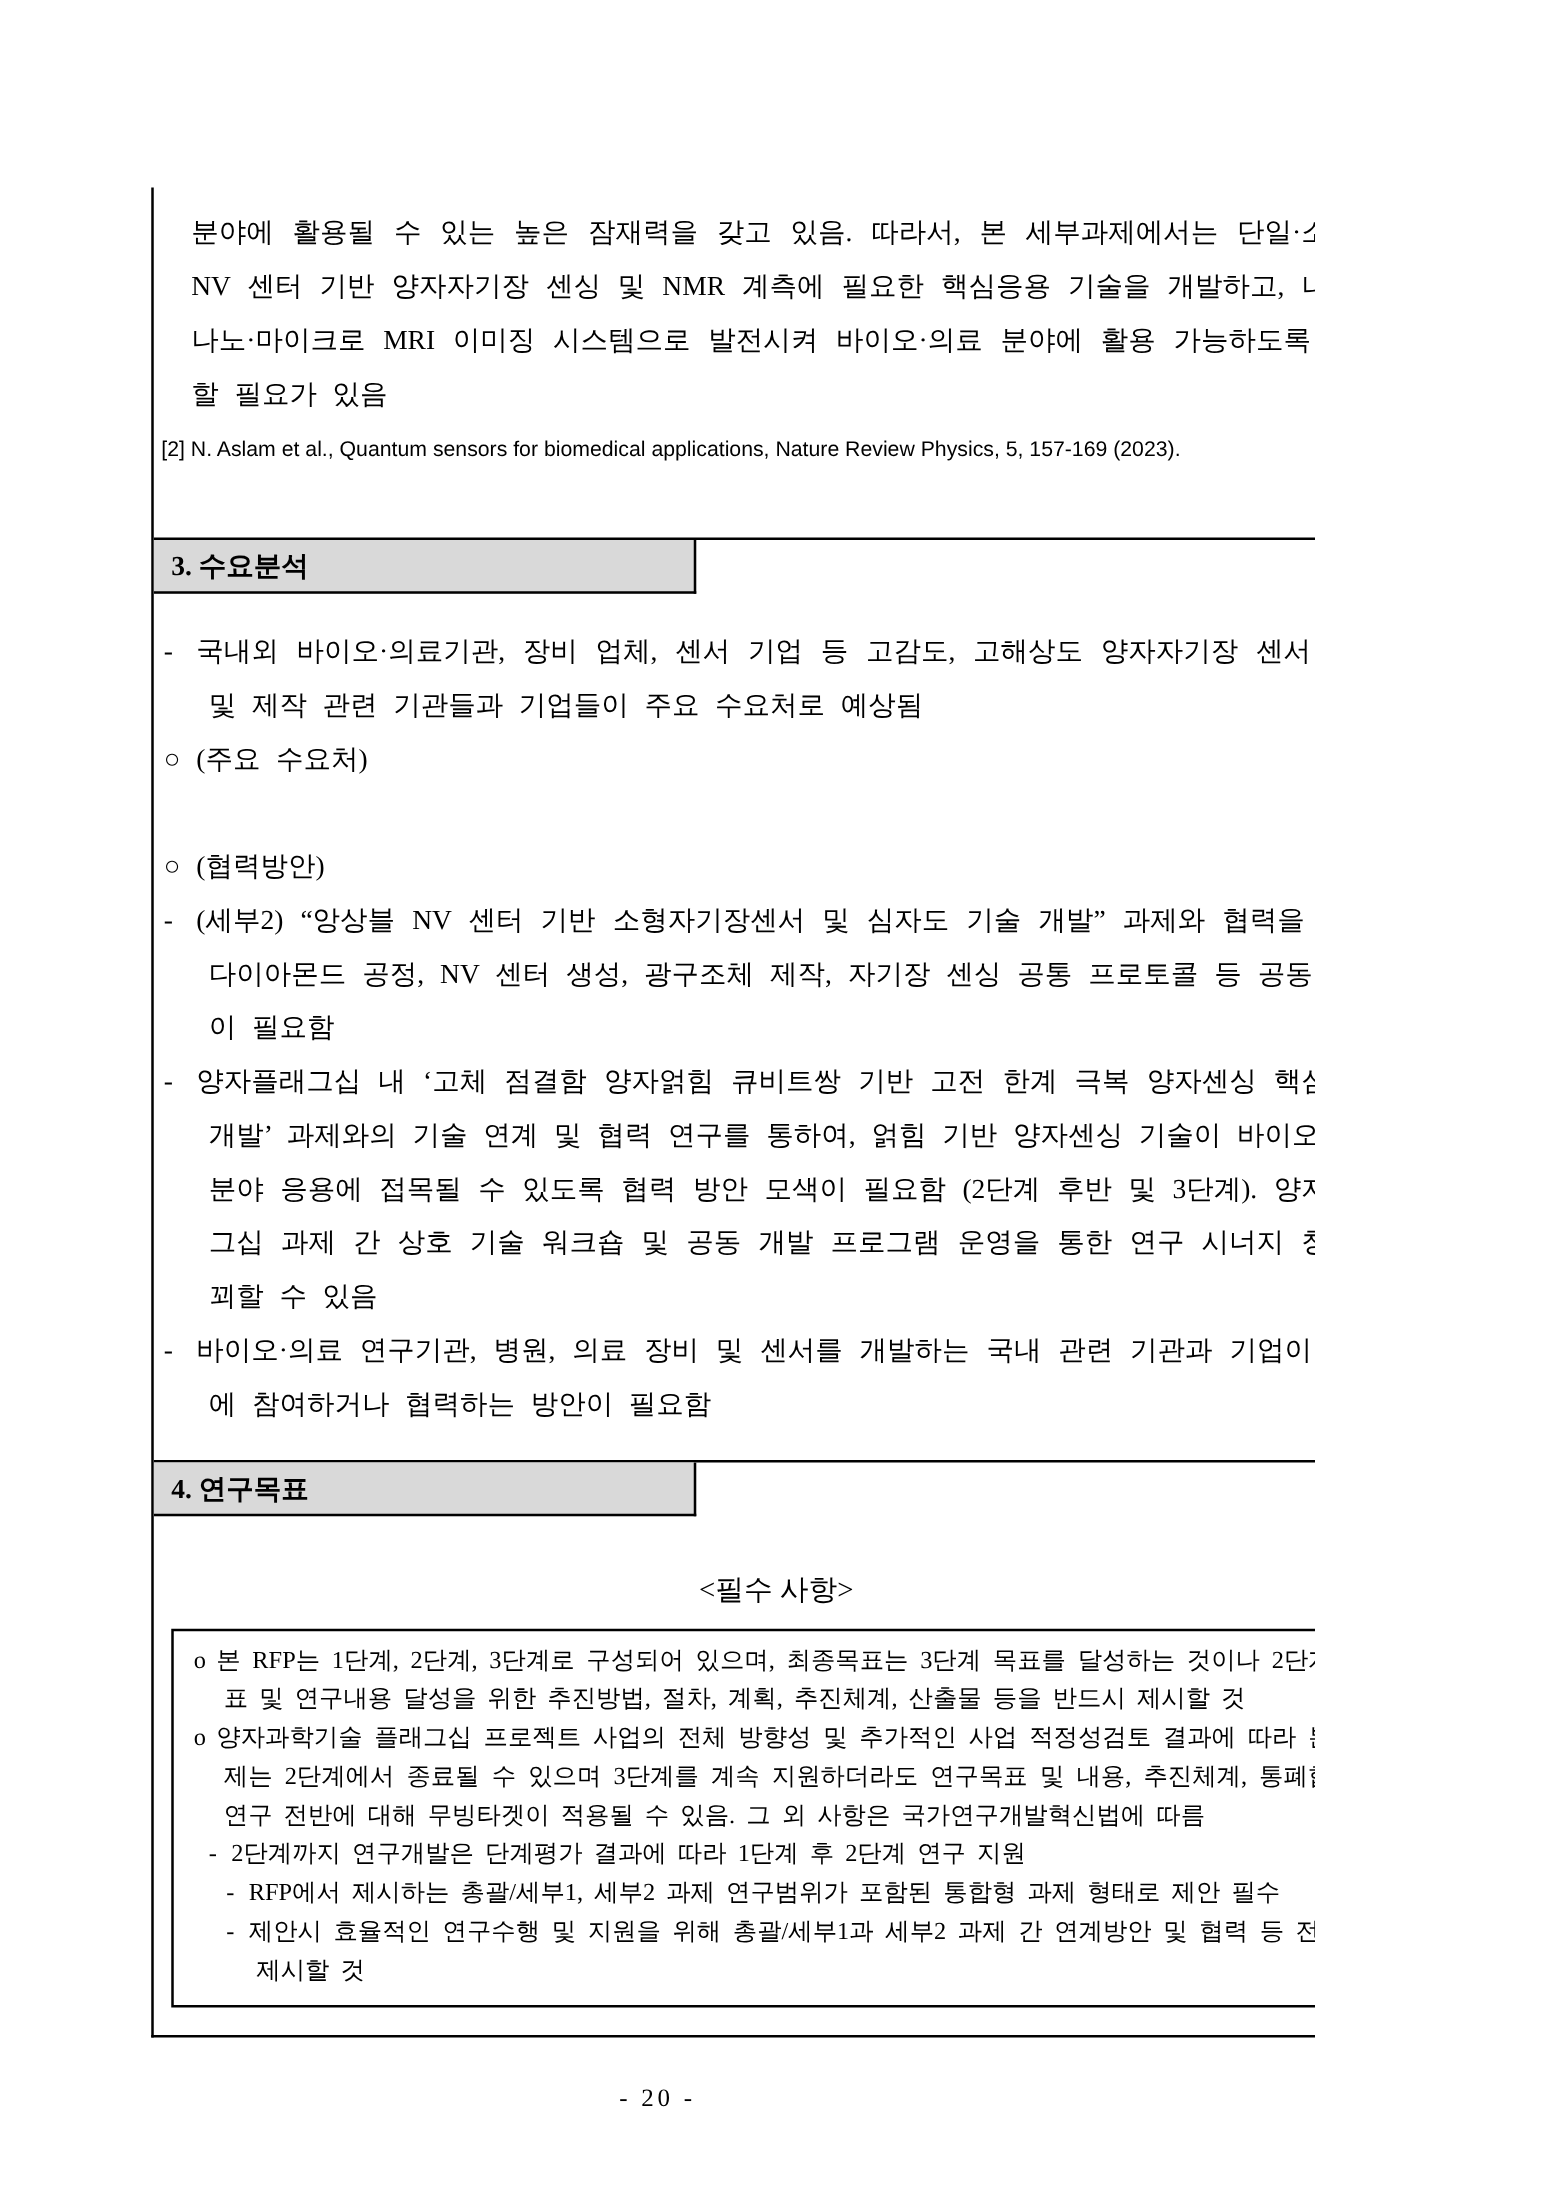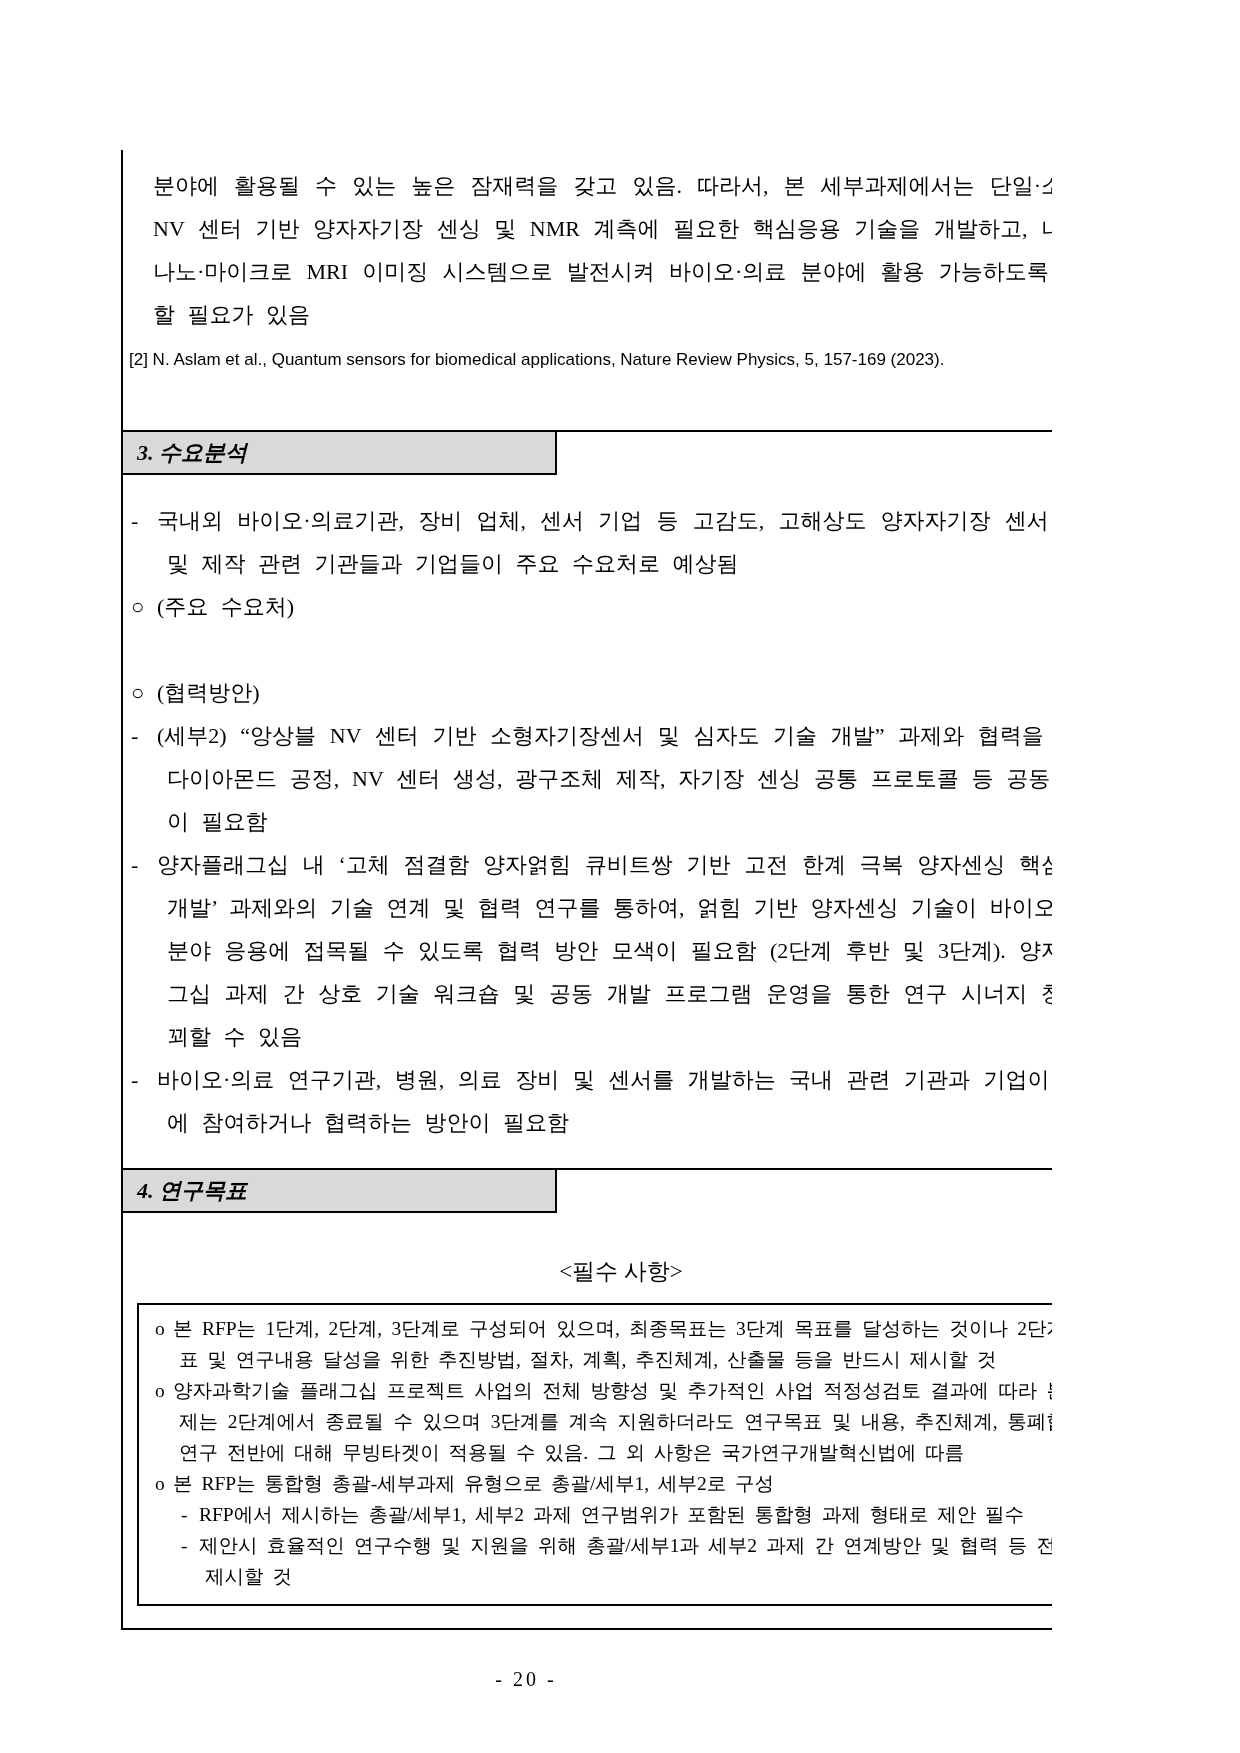--- a/index.html
+++ b/index.html
@@ -36,21 +36,20 @@
     word-spacing: 7px;
   }
   .ref-line {
     margin: 12px 2px 0 6px;
     font-family: "Liberation Sans", sans-serif;
     font-size: 17px;
     line-height: 24px;
   }
   .heading-row {
     border-top: 2px solid #000;
-    font-style: italic;
   }
   .heading-row.first { margin-top: 58px; }
   .heading-row.second { margin-top: 24px; }
   .heading-cell {
     box-sizing: border-box;
     width: 434px;
     height: 43px;
     background: #d9d9d9;
     border-right: 2px solid #000;
     border-bottom: 2px solid #000;
@@ -168,24 +167,24 @@
     <div class="required-box">
 
         <div class="box-item">
           <span class="marker">o</span><span class="text">본 RFP는 1단계, 2단계, 3단계로 구성되어 있으며, 최종목표는 3단계 목표를 달성하는 것이나 2단계 목표 및 연구내용 달성을 위한 추진방법, 절차, 계획, 추진체계, 산출물 등을 반드시 제시할 것</span>
         </div>
 
         <div class="box-item">
           <span class="marker">o</span><span class="text">양자과학기술 플래그십 프로젝트 사업의 전체 방향성 및 추가적인 사업 적정성검토 결과에 따라 본 과제는 2단계에서 종료될 수 있으며 3단계를 계속 지원하더라도 연구목표 및 내용, 추진체계, 통폐합 등 연구 전반에 대해 무빙타겟이 적용될 수 있음. 그 외 사항은 국가연구개발혁신법에 따름</span>
         </div>
 
+        <div class="box-item lv1">
+          <span class="marker">-</span><span class="text">2단계까지 연구개발은 단계평가 결과에 따라 1단계 후 2단계 연구 지원</span>
+        </div>
 
-        <div class="box-item">
-          <span class="marker">o</span><span class="text">본 RFP는 통합형 총괄-세부과제 유형으로 총괄/세부1, 세부2로 구성</span>
-        </div>
 
         <div class="box-item lv2">
           <span class="marker">-</span><span class="text">RFP에서 제시하는 총괄/세부1, 세부2 과제 연구범위가 포함된 통합형 과제 형태로 제안 필수</span>
         </div>
 
         <div class="box-item lv2">
           <span class="marker">-</span><span class="text">제안시 효율적인 연구수행 및 지원을 위해 총괄/세부1과 세부2 과제 간 연계방안 및 협력 등 전략을 제시할 것</span>
         </div>
       </div>
 

